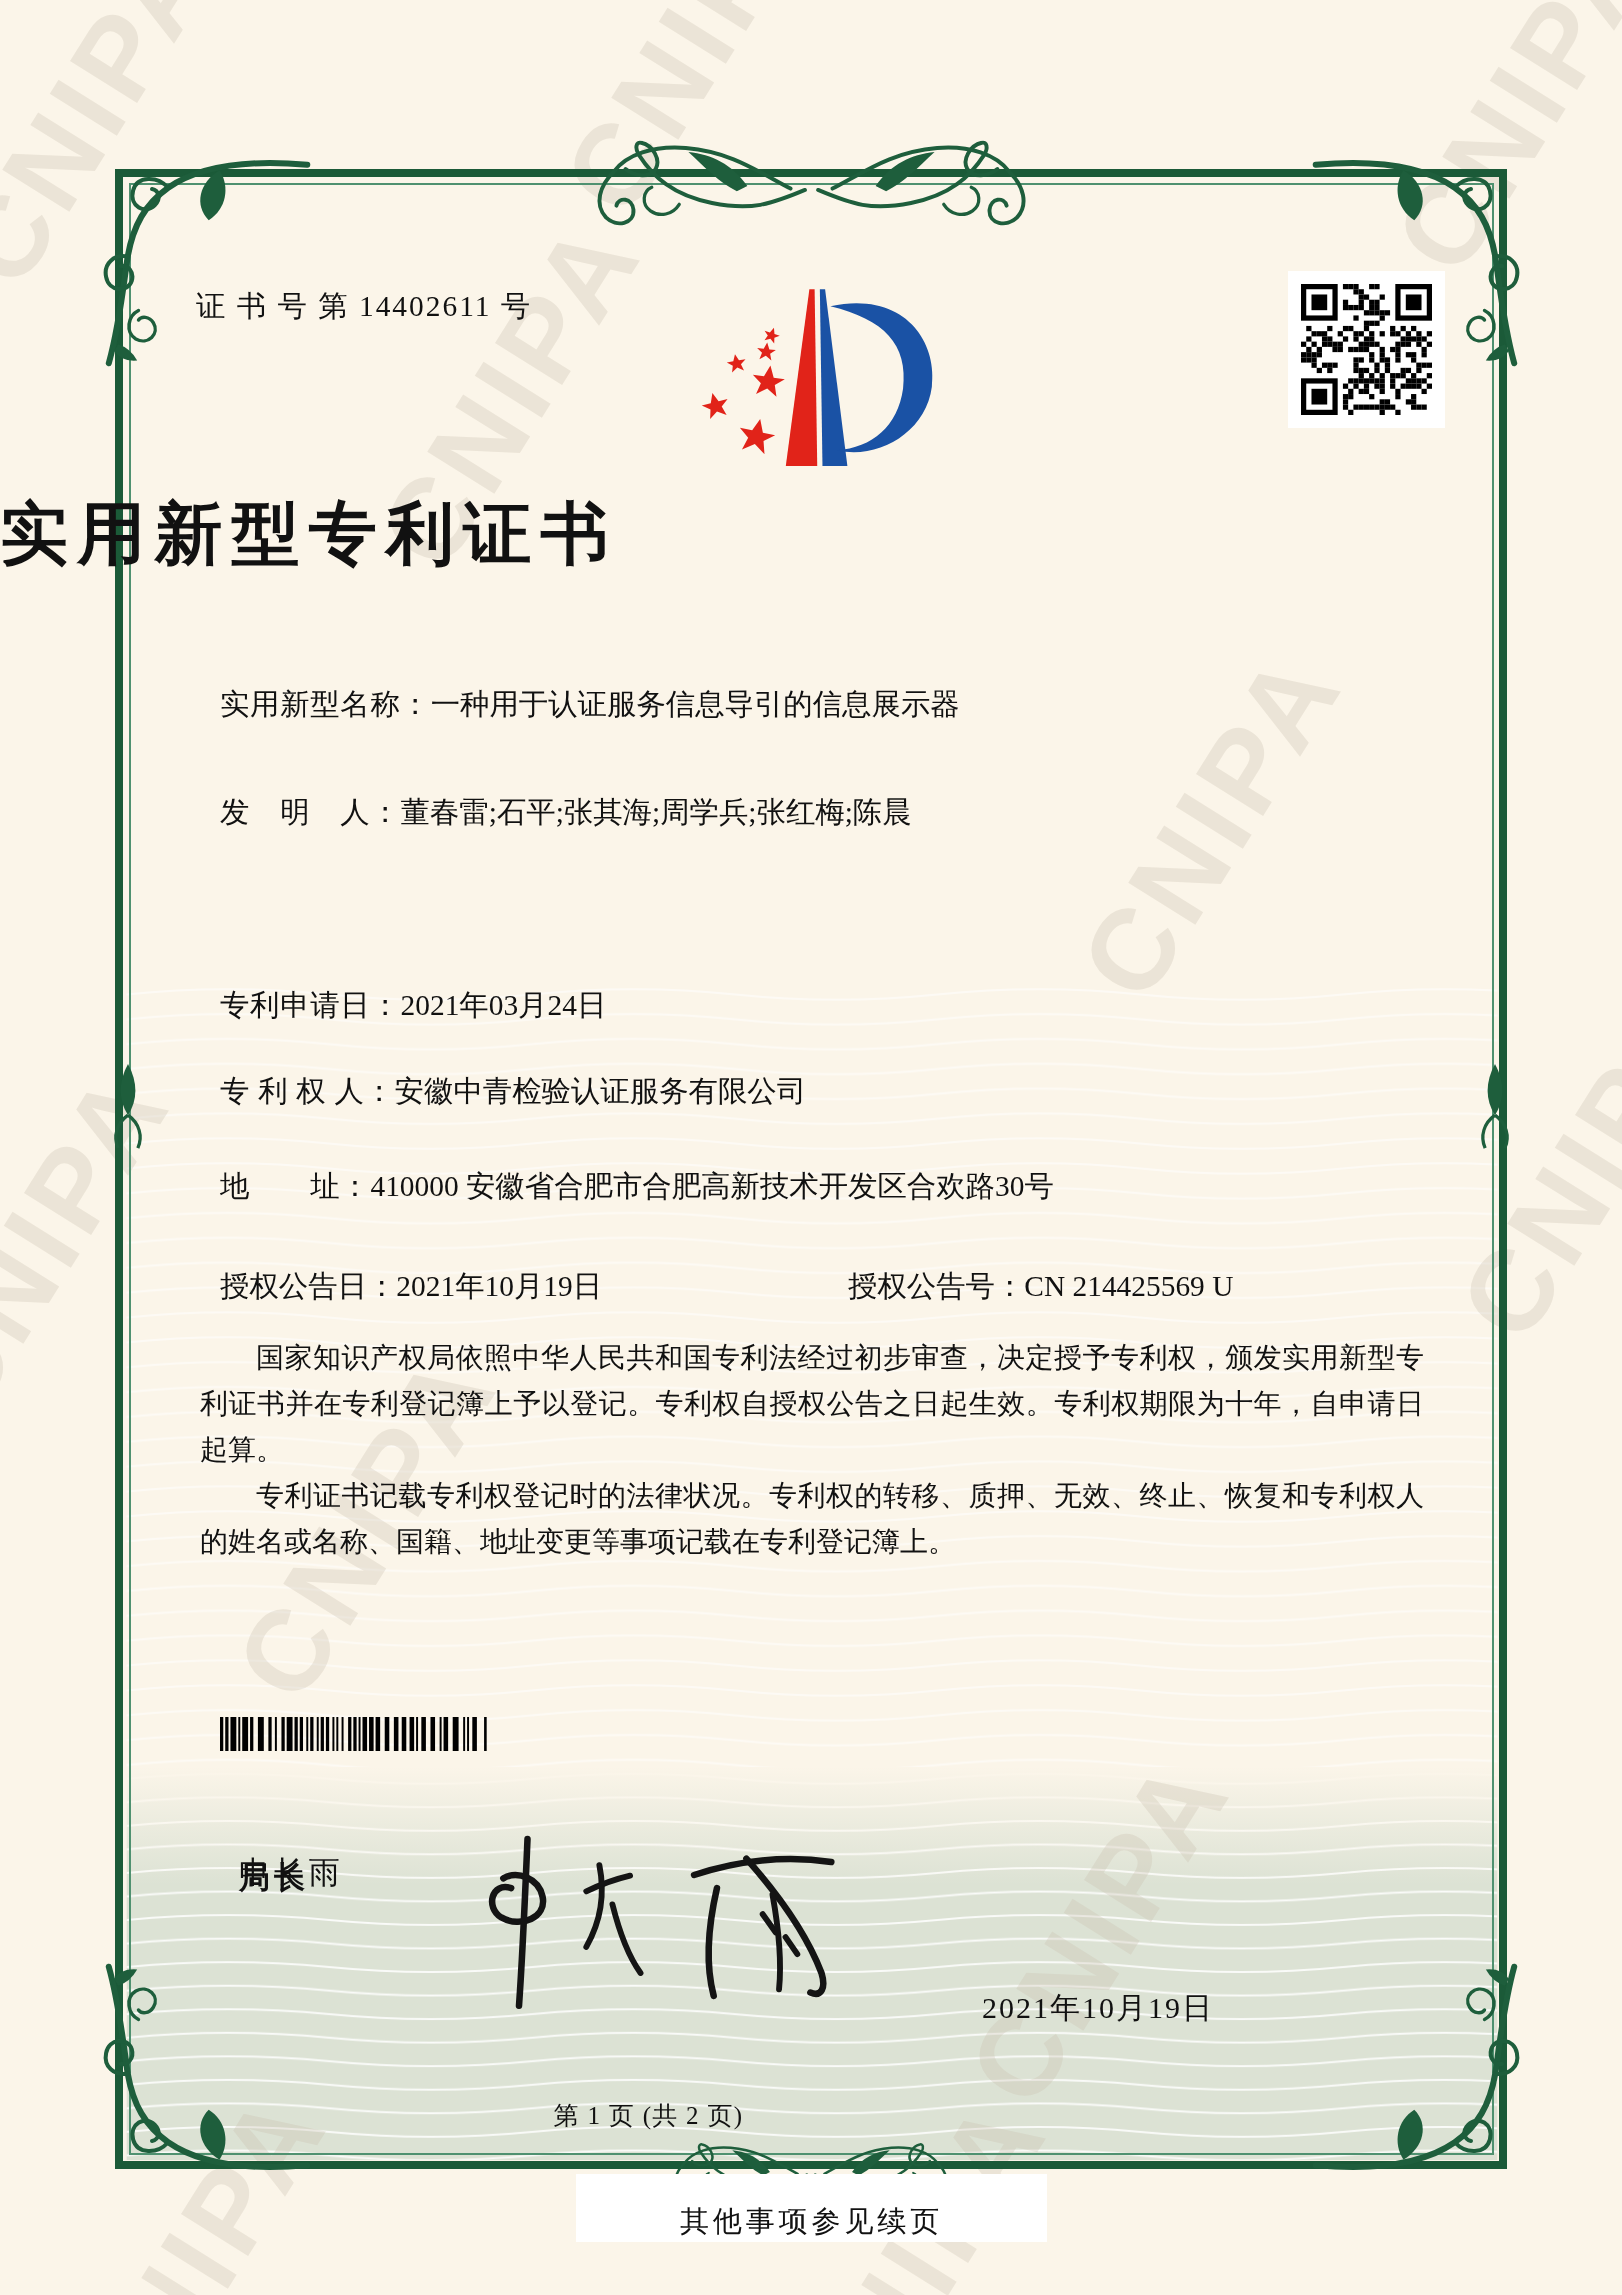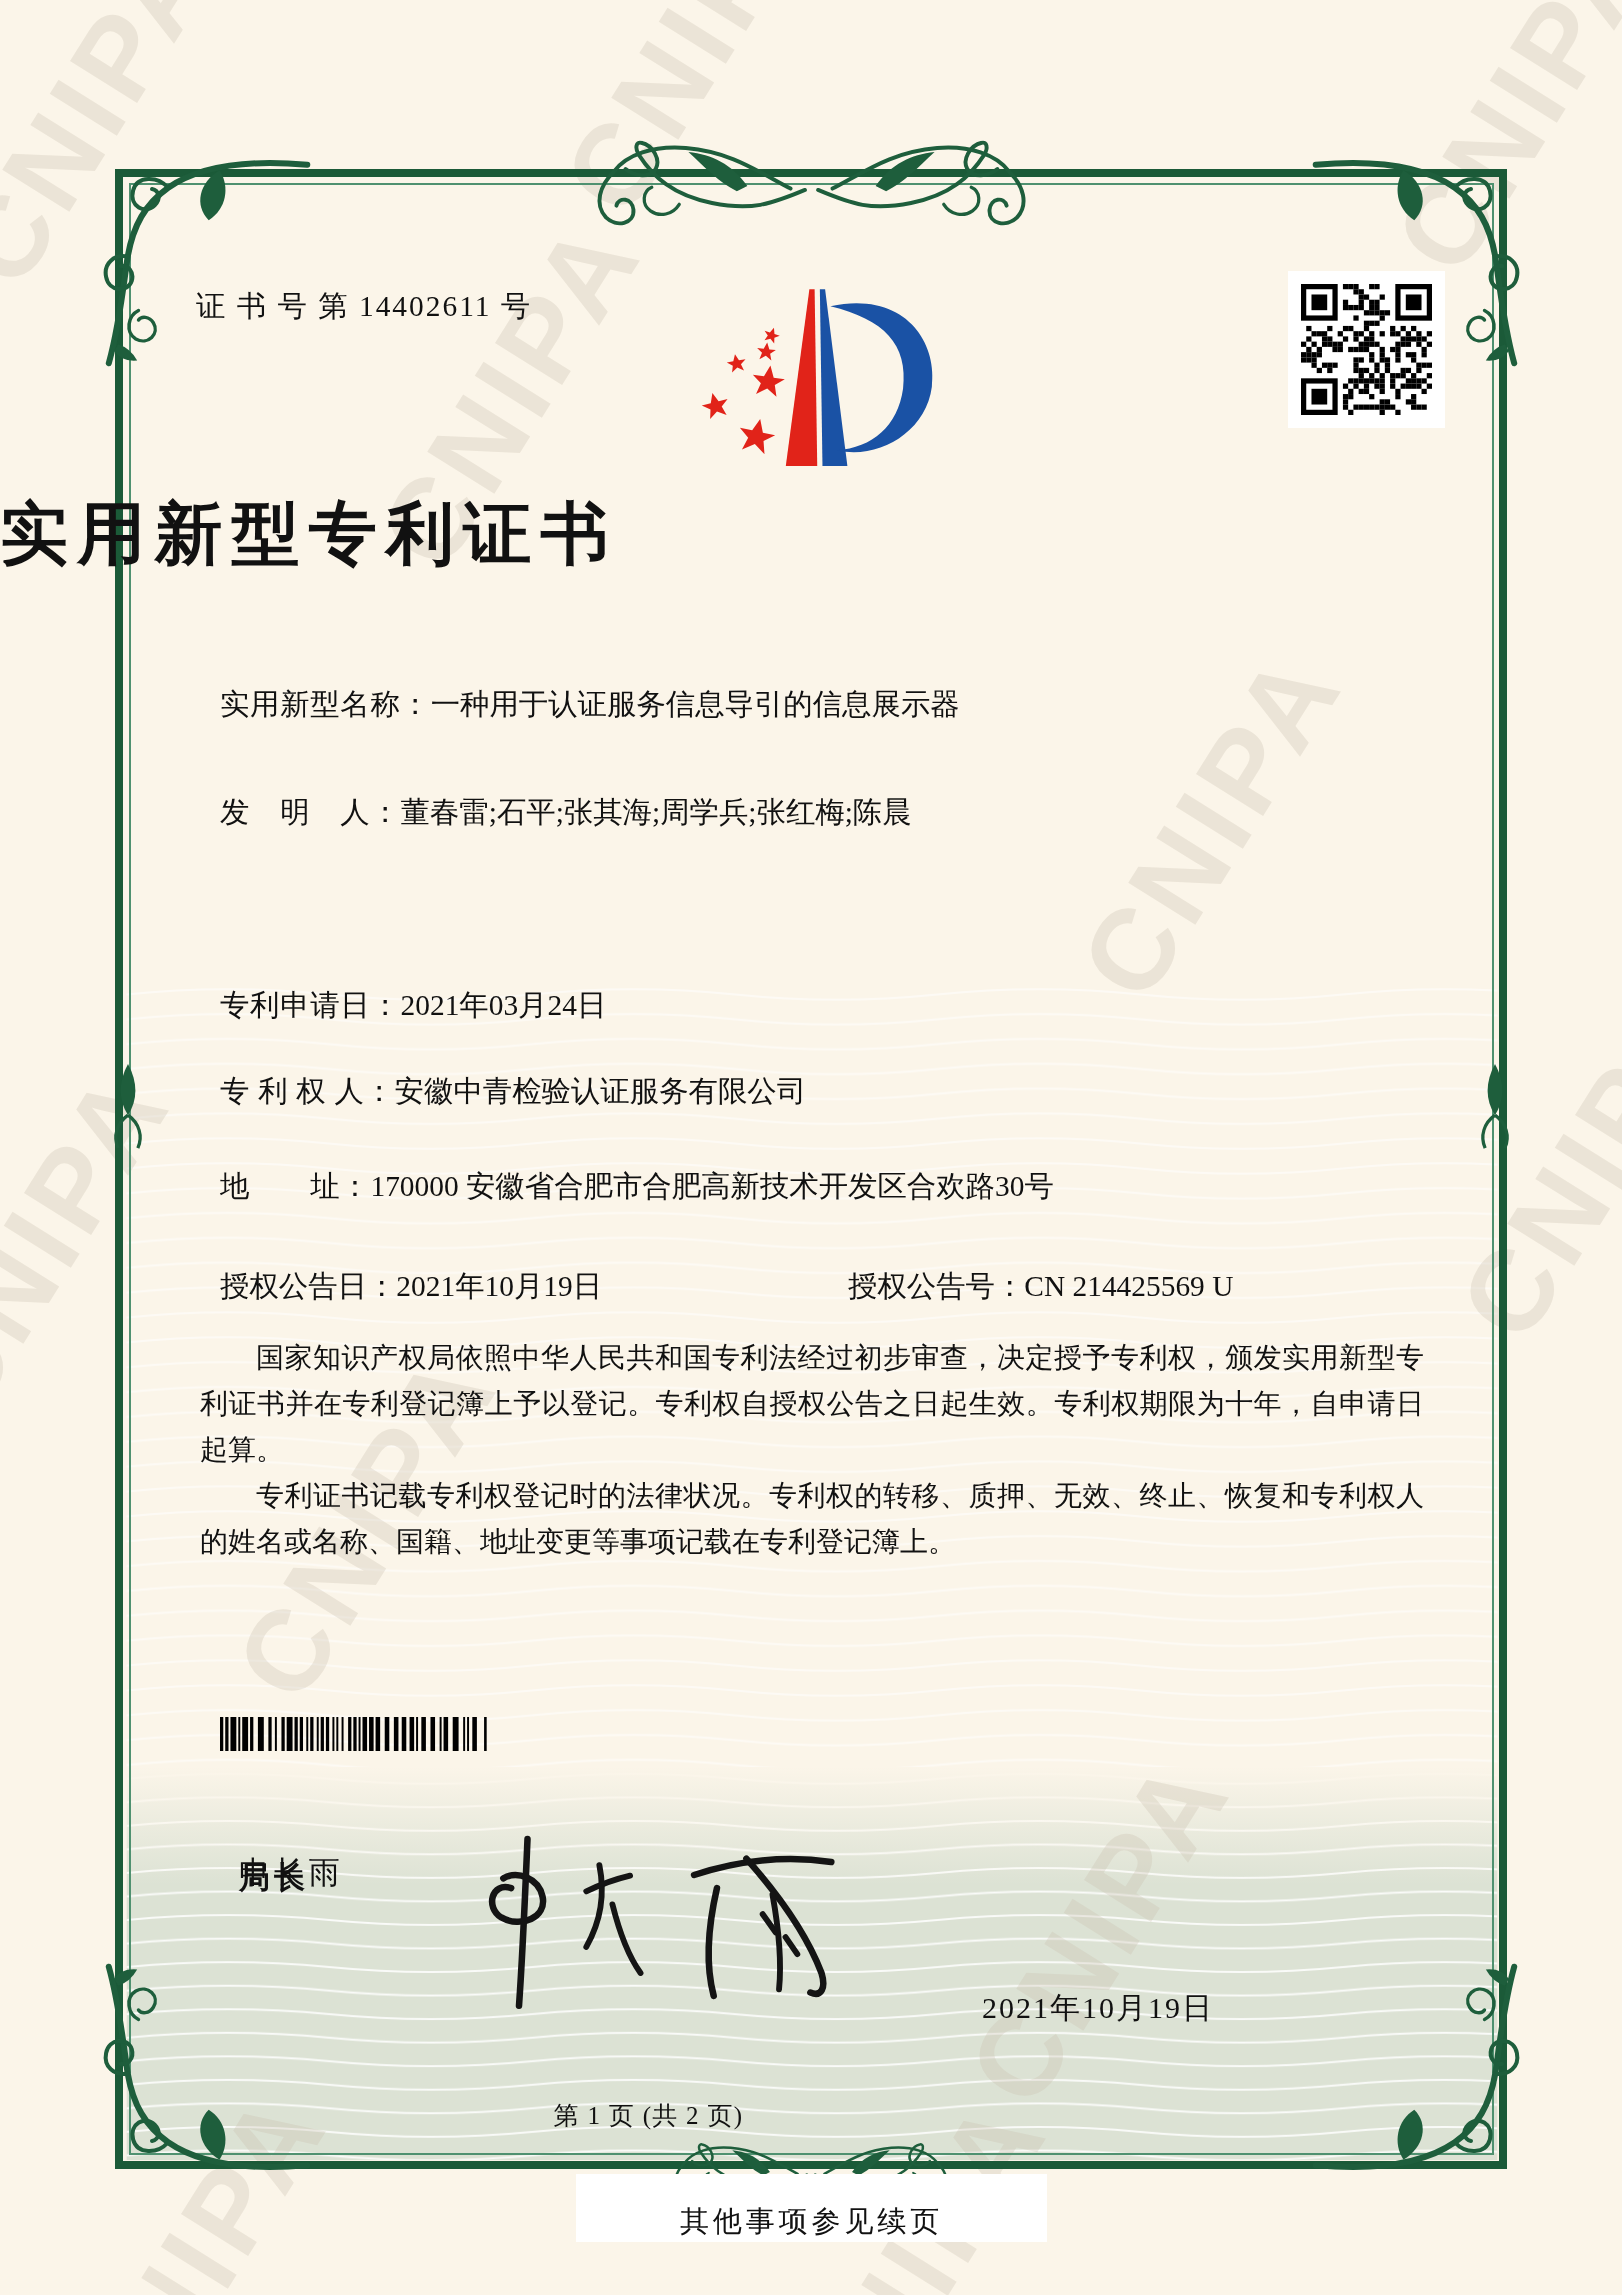--- a/index.html
+++ b/index.html
@@ -379,21 +379,21 @@
   <div class="row abs" style="top:793px">
     <span class="lbl">发　明　人：</span><span>董春雷;石平;张其海;周学兵;张红梅;陈晨</span>
   </div>
   <div class="row abs" style="top:986px">
     <span class="lbl">专利申请日：</span><span>2021年03月24日</span>
   </div>
   <div class="row abs" style="top:1072px">
     <span class="lbl">专 利 权 人：</span><span>安徽中青检验认证服务有限公司</span>
   </div>
   <div class="row abs" style="top:1167px">
-    <span class="lbl">地　　址：</span><span>170000 安徽省合肥市合肥高新技术开发区合欢路30号</span>
+    <span class="lbl">地　　址：</span><span>410000 安徽省合肥市合肥高新技术开发区合欢路30号</span>
   </div>
 
   <div id="grant-left" class="abs">
     <span>授权公告日：</span><span>2021年10月19日</span>
   </div>
   <div id="grant-right" class="abs">
     <span>授权公告号：</span><span>CN 214425569 U</span>
   </div>
 
   <div id="paras" class="abs">

